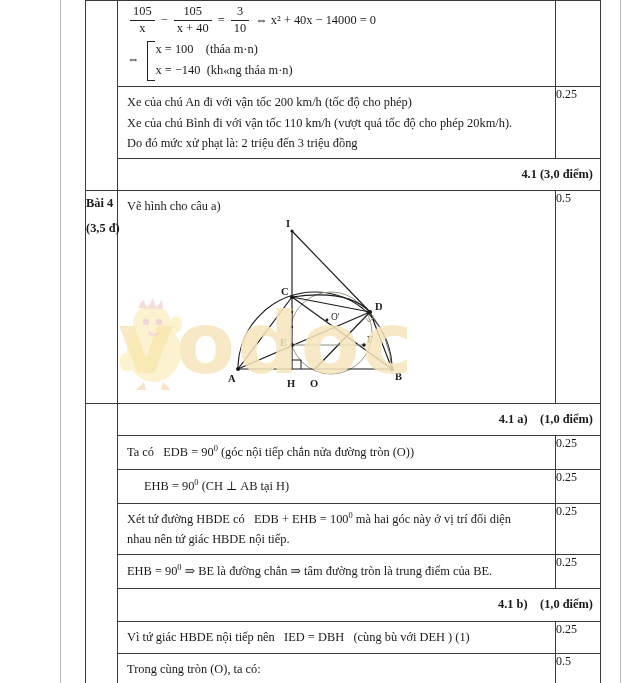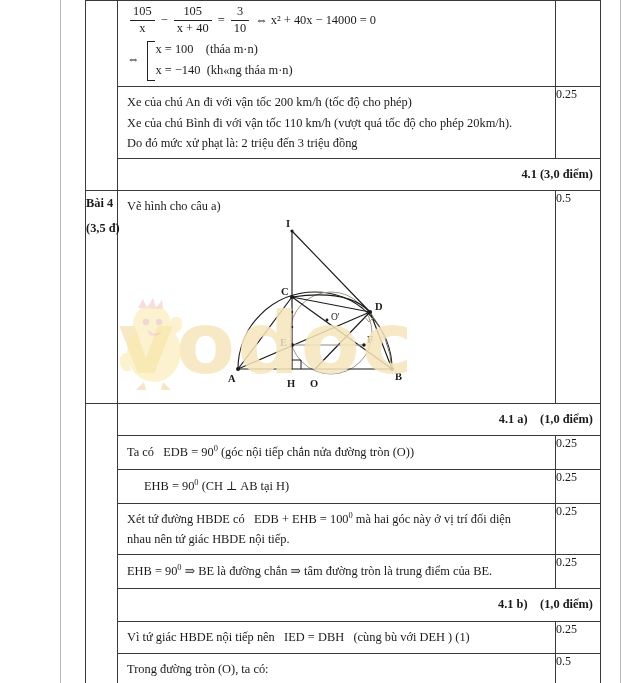--- a/index.html
+++ b/index.html
@@ -386,21 +386,21 @@
             &nbsp;&nbsp;<span class="math">IED = DBH</span>
             &nbsp;&nbsp;<span>(cùng bù với DEH ) (1)</span>
           </div>
         </td>
         <td class="cell-score score-mid">0.25</td>
       </tr>
 
       <tr>
         <td>
           <div class="cell-pad">
-            <div>Trong đường tròn (O), ta có:</div>
+            <div>Trong cùng tròn (O), ta có:</div>
             <div class="indent1" style="margin-top:4px">
               
               <span class="frac">
                 <span class="num">1</span>
                 
               </span>
               &nbsp;&nbsp;
             </div>
           </div>
         </td>

